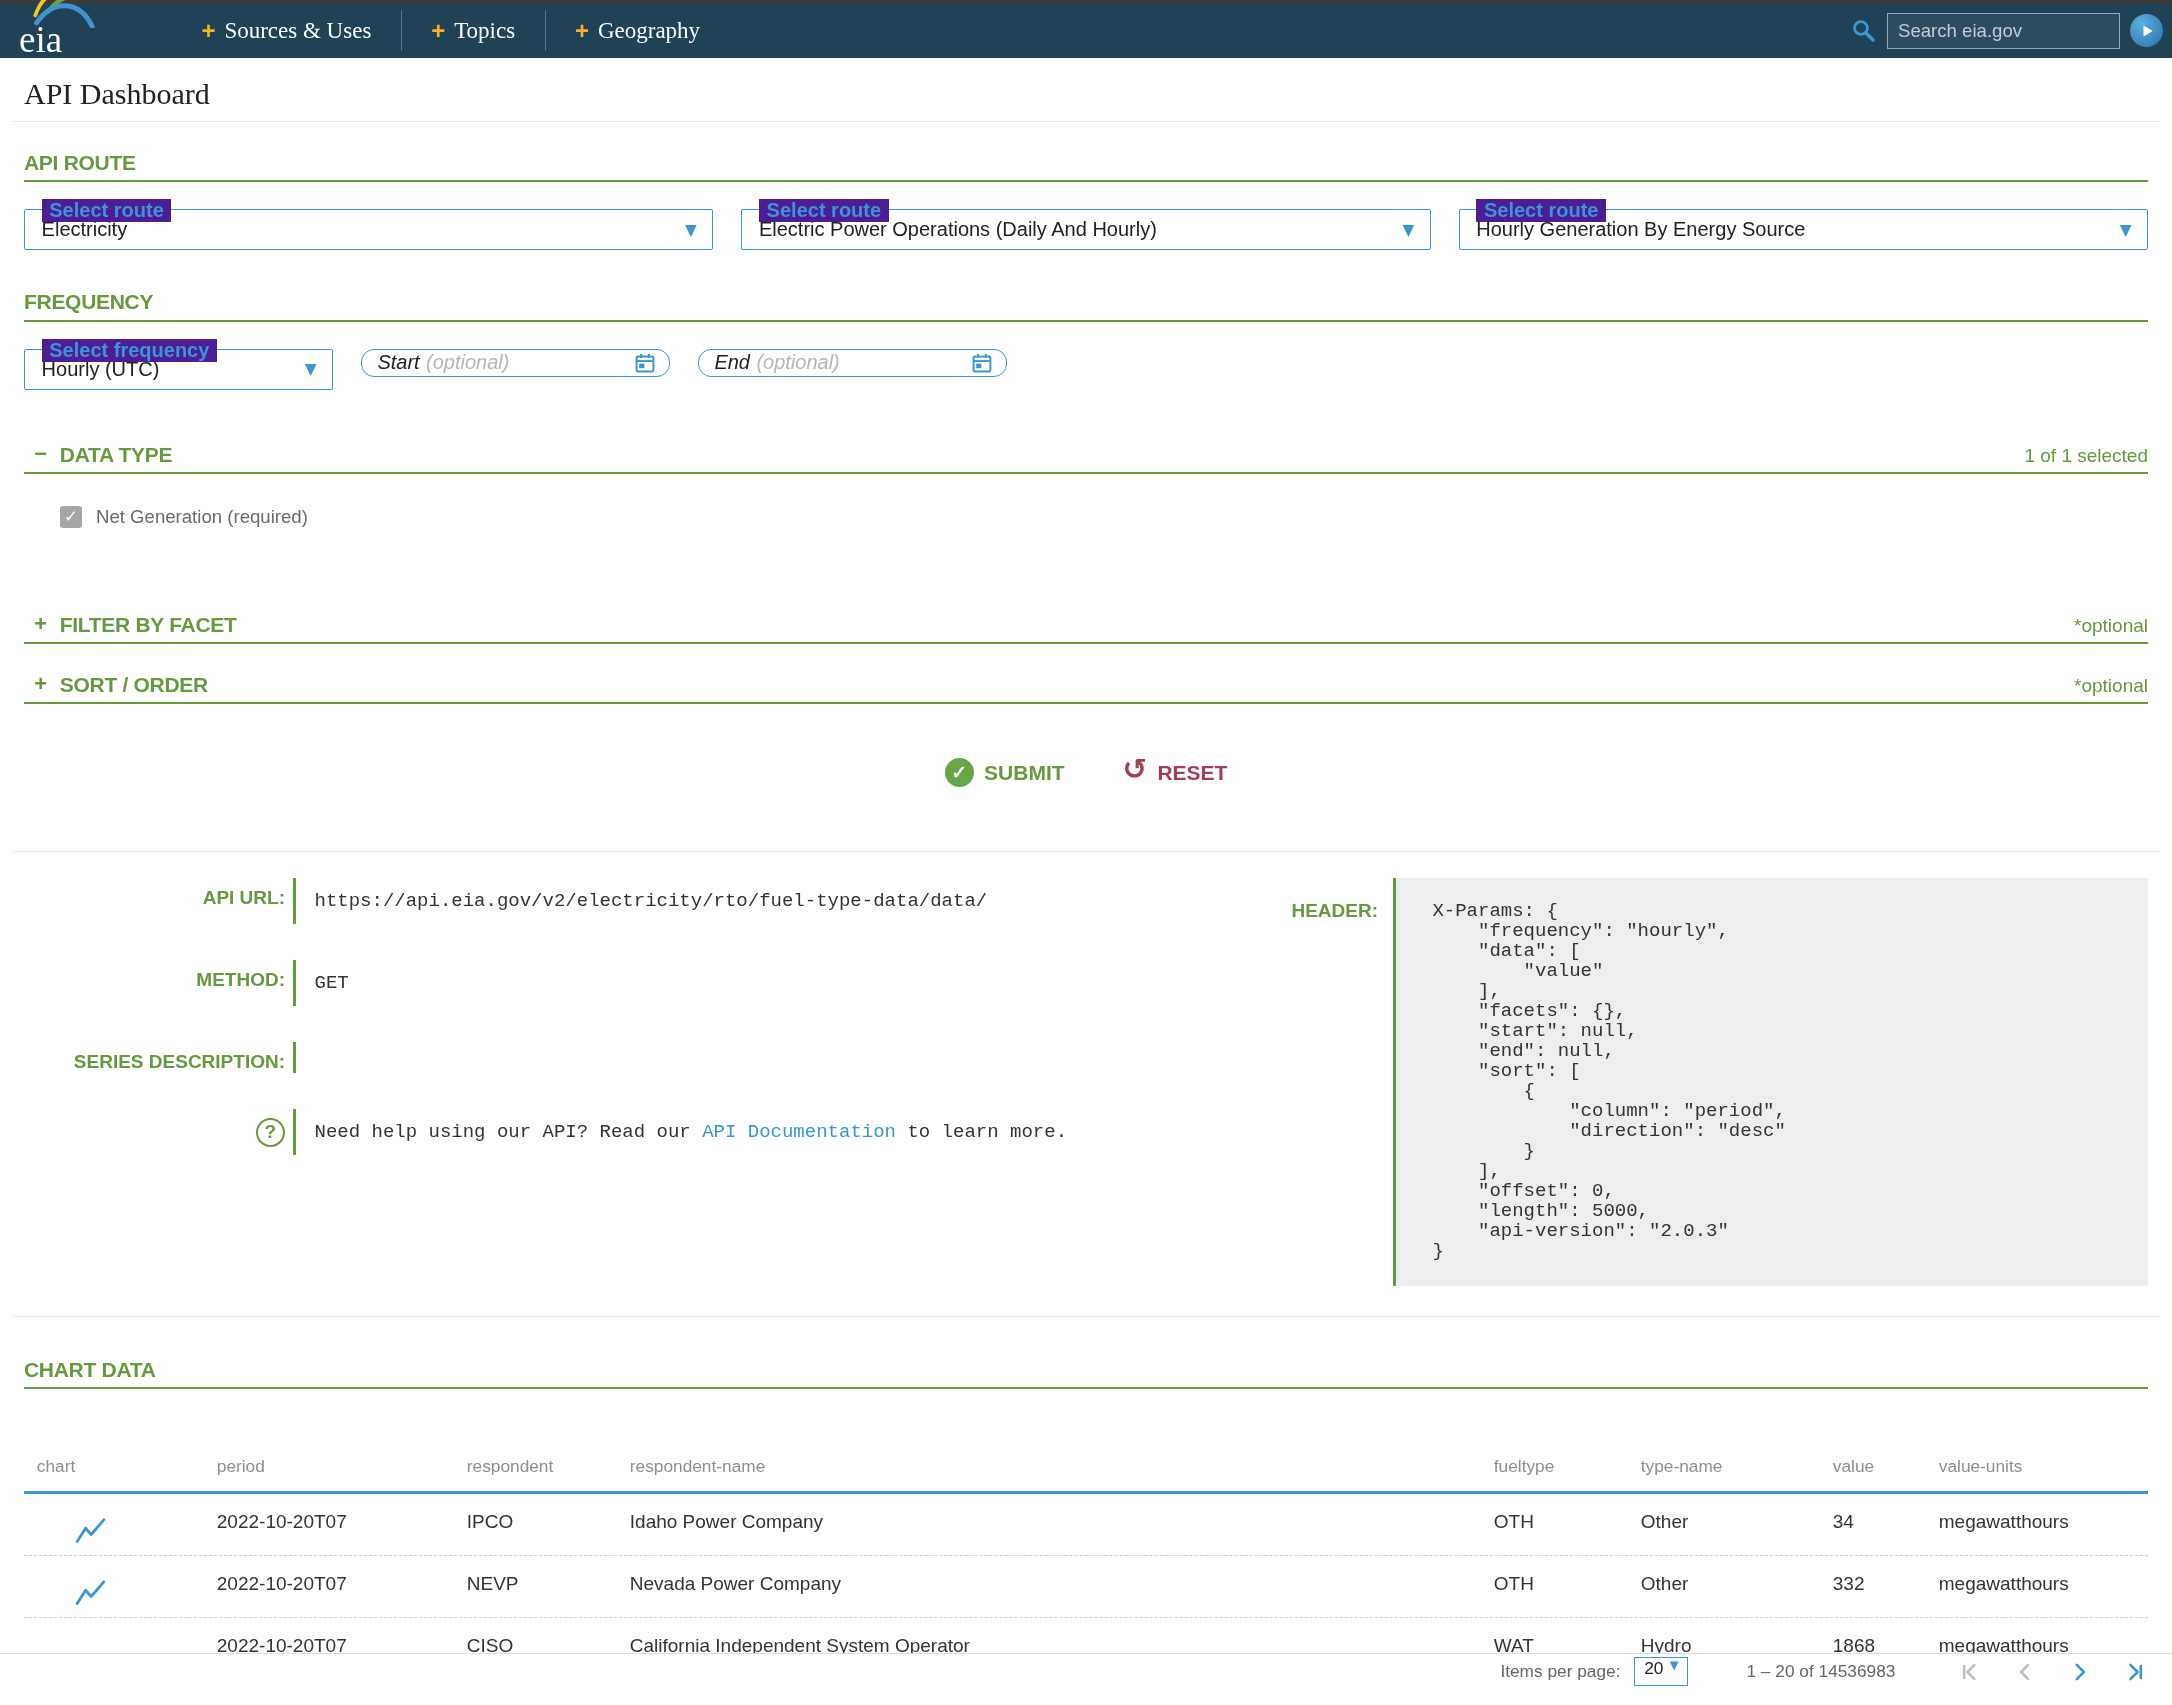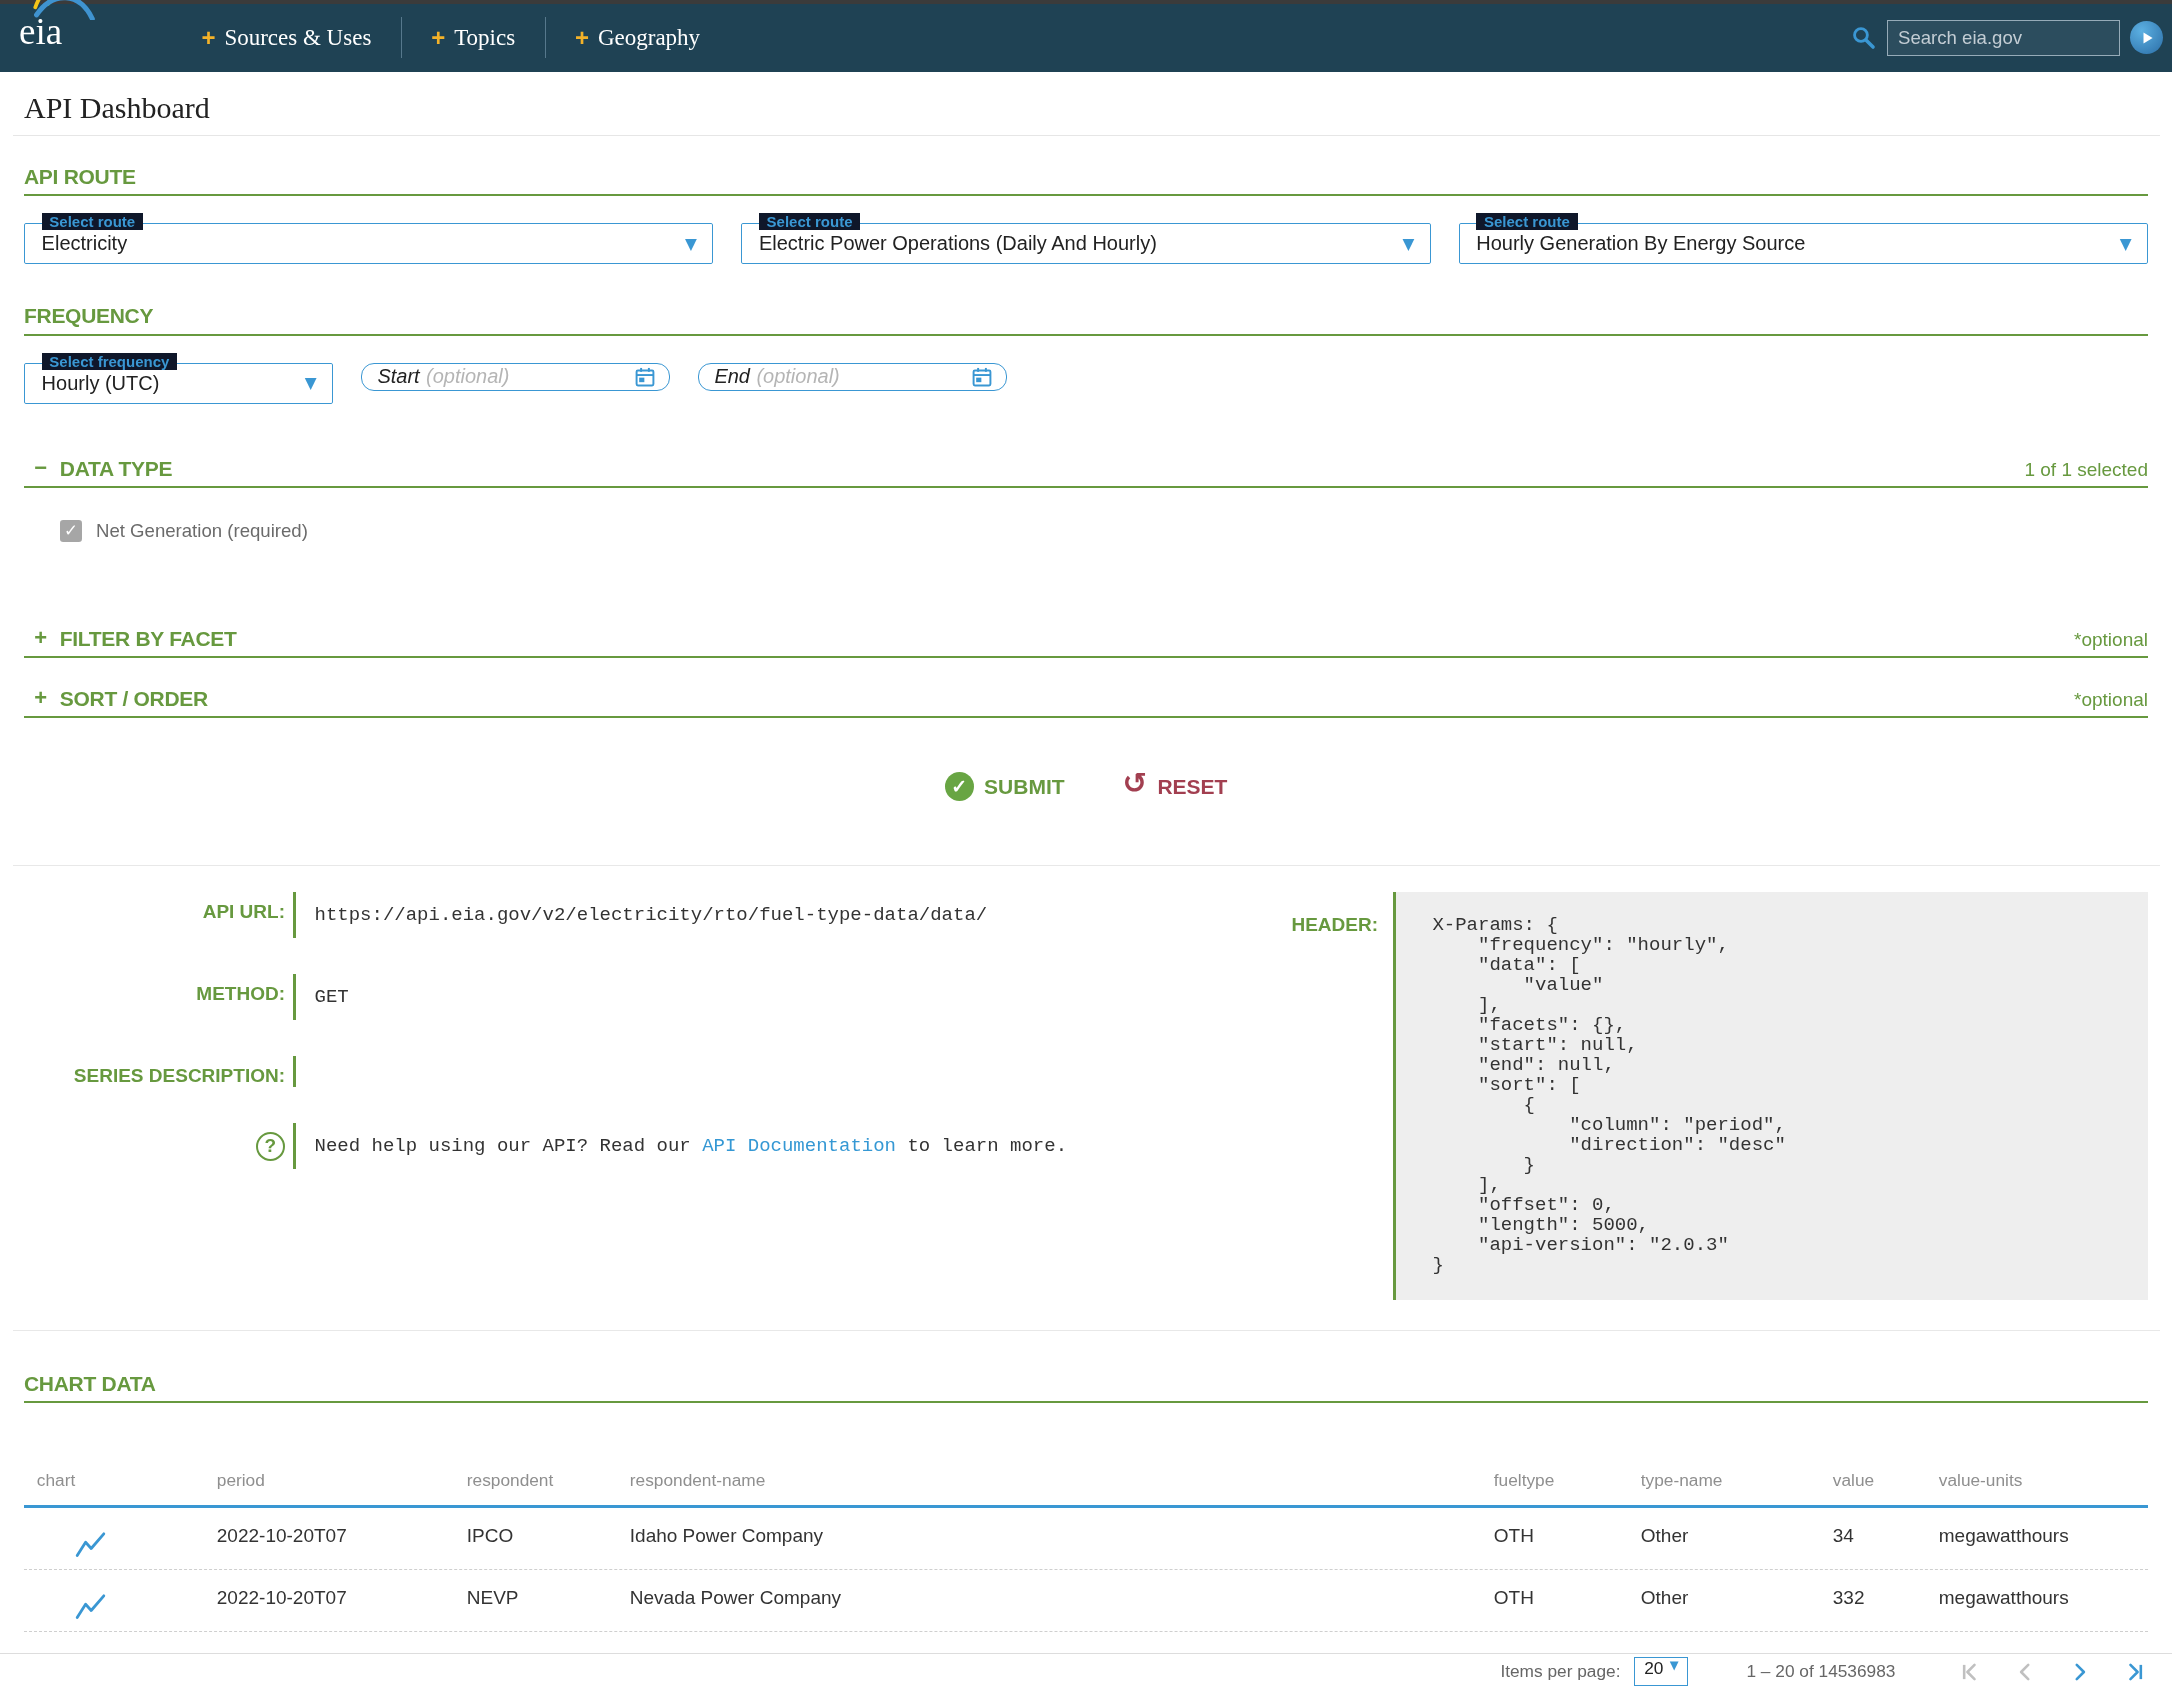--- a/index.html
+++ b/index.html
@@ -3,21 +3,21 @@
 <meta charset="utf-8">
 <style>
   * { margin:0; padding:0; box-sizing:border-box; }
   html,body { width:2172px; height:1705px; }
   body { font-family:"Liberation Sans", sans-serif; background:#fff; color:#333; position:relative; overflow:hidden; }
 
   
   .chrome-strip { height:3.8px; background:#3b3b3b; }
 
   
-  .topnav { height:68px; background:#1f4254; display:flex; align-items:flex-start; position:relative; }
+  .topnav { height:54px; background:#1f4254; display:flex; align-items:flex-end; position:relative; }
   .logo { display:flex; flex-direction:column; margin-left:19px; width:83px; position:relative; }
   .logo svg { position:absolute; left:11.5px; top:-22px; }
   .logo-text { font-family:"Liberation Serif", serif; color:#fff; font-size:37px; line-height:37px; padding-top:9px; }
   .nav-items { display:flex; align-items:center; margin-left:70px; height:100%; }
   .nav-item { display:flex; align-items:center; gap:9px; padding:0 29.4px; height:41px; cursor:pointer; }
   .nav-item + .nav-item { border-left:1.3px solid #56788c; }
   .nav-plus { color:#f3b229; font-size:24px; font-weight:bold; line-height:1; }
   .nav-label { font-family:"Liberation Serif", serif; color:#fff; font-size:23px; }
   .nav-search { position:absolute; right:9px; top:0; height:100%; display:flex; align-items:center; gap:10.2px; }
   .search-input { width:233px; height:36px; background:rgba(255,255,255,0.06); border:1.9px solid #96abb8; color:#dfe6ea; font-size:18.6px; padding:0 10.2px; outline:none; }
@@ -30,21 +30,21 @@
   .title-rule { border:none; border-top:1.9px solid #e6e6e6; margin:10.2px -11.5px 0 -11.5px; }
 
   .sec-head { display:flex; align-items:flex-end; border-bottom:2.6px solid #67993f; padding-bottom:5.1px; }
   .sec-title { color:#67993f; font-weight:bold; font-size:21px; letter-spacing:-0.3px; }
   .sec-toggle { color:#67993f; font-size:22px; font-weight:bold; width:25.6px; margin-left:10.2px; cursor:pointer; }
   .sec-right { margin-left:auto; color:#67993f; font-size:19px; }
 
   
   .field-row { display:flex; gap:28px; }
   .osel { position:relative; border:1.9px solid #3a97d3; border-radius:1.9px; height:41px; display:flex; align-items:center; cursor:pointer; background:#fff; }
-  .osel-label { position:absolute; top:-11px; left:16.6px; background:#0f172a; padding:0 7.7px; color:#3a97d3; font-weight:bold; font-size:15px; }
+  .osel-label { position:absolute; top:-11px; left:16.6px; background:#4c1d95; padding:0 7.7px; color:#3a97d3; font-weight:bold; font-size:20px; }
   .osel-value { font-size:20px; color:#222; padding-left:16.6px; white-space:nowrap; overflow:hidden; }
   .osel-arrow { margin-left:auto; padding-right:15.4px; color:#3a97d3; font-size:15.4px; font-family:"DejaVu Sans", sans-serif; }
   .datebox { border:1.9px solid #3a97d3; border-radius:13px; height:28px; display:flex; align-items:center; cursor:text;font-style:italic; }
   .date-label { font-size:20px; color:#222; padding-left:15.4px; }
   .date-ph { font-size:20px; color:#b5b5b5; margin-left:6.4px; }
   .date-ico { margin-left:auto; padding-right:12.8px; display:flex; }
 
   
   .chk-row { display:flex; align-items:center; gap:14px; margin:32px 0 0 36px; }
   .chk { width:22px; height:22px; background:#a6a6a6; border-radius:3.2px; color:#fff; font-size:16.6px; display:flex; align-items:center; justify-content:center; }

